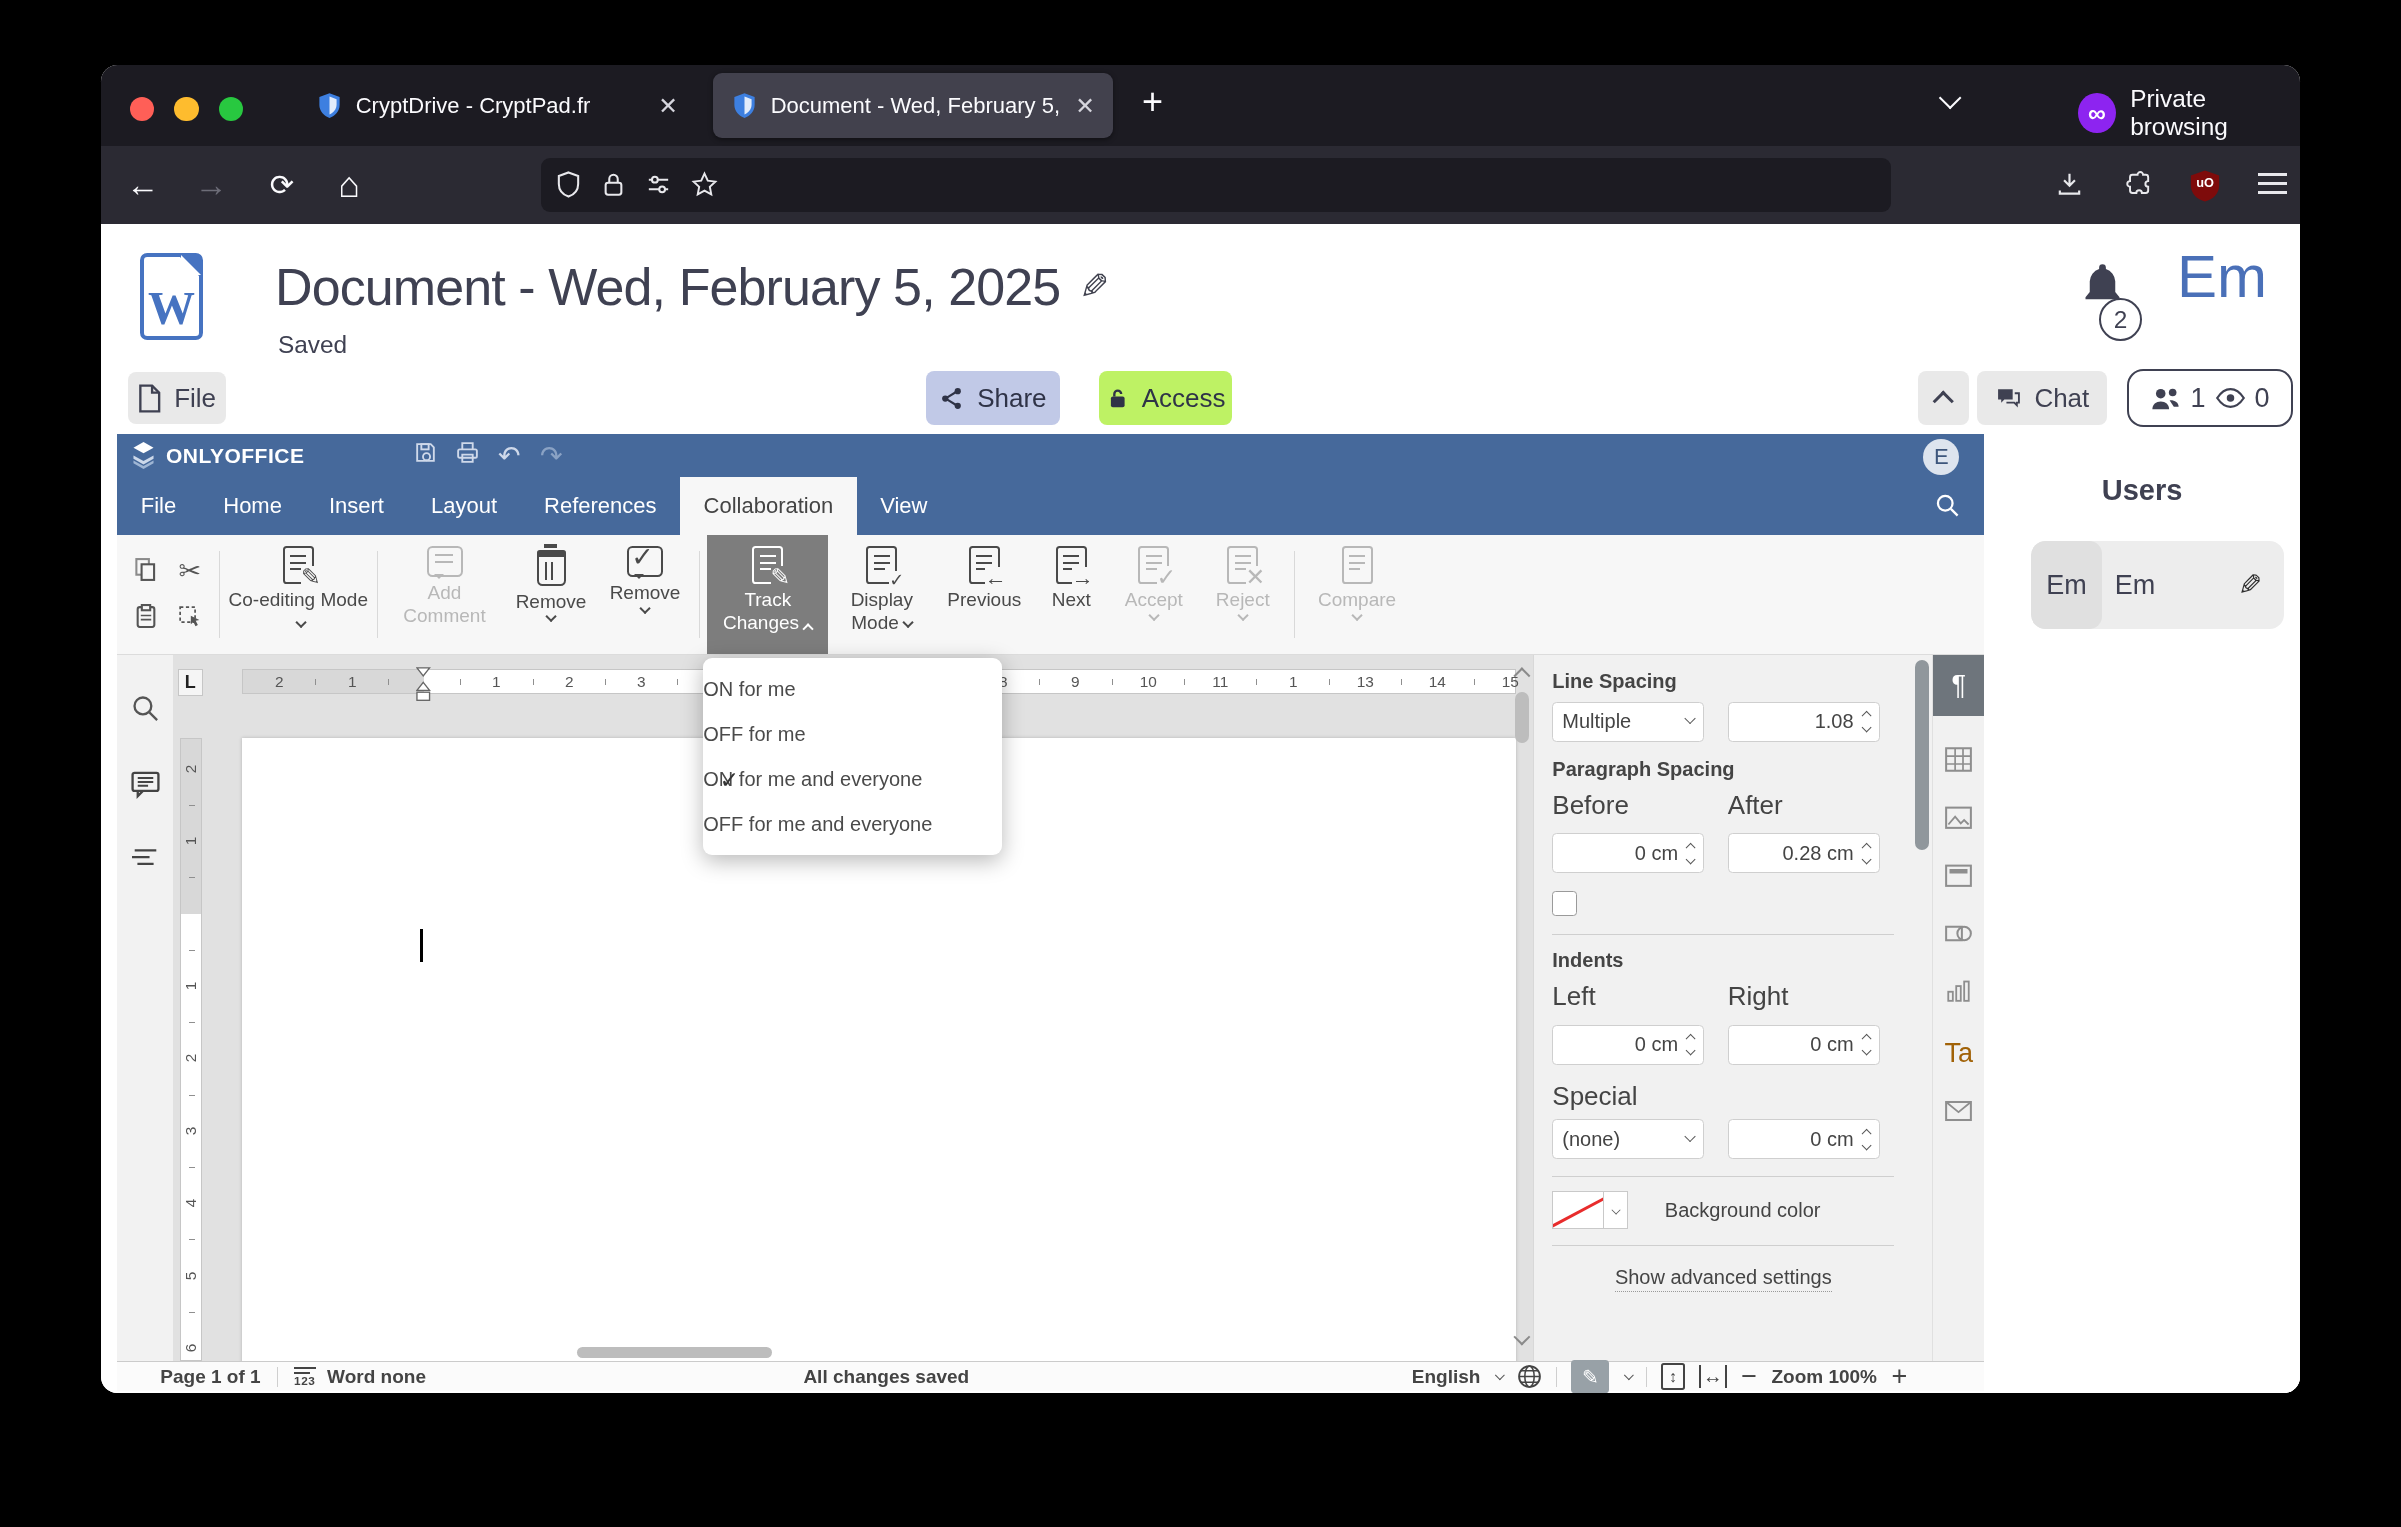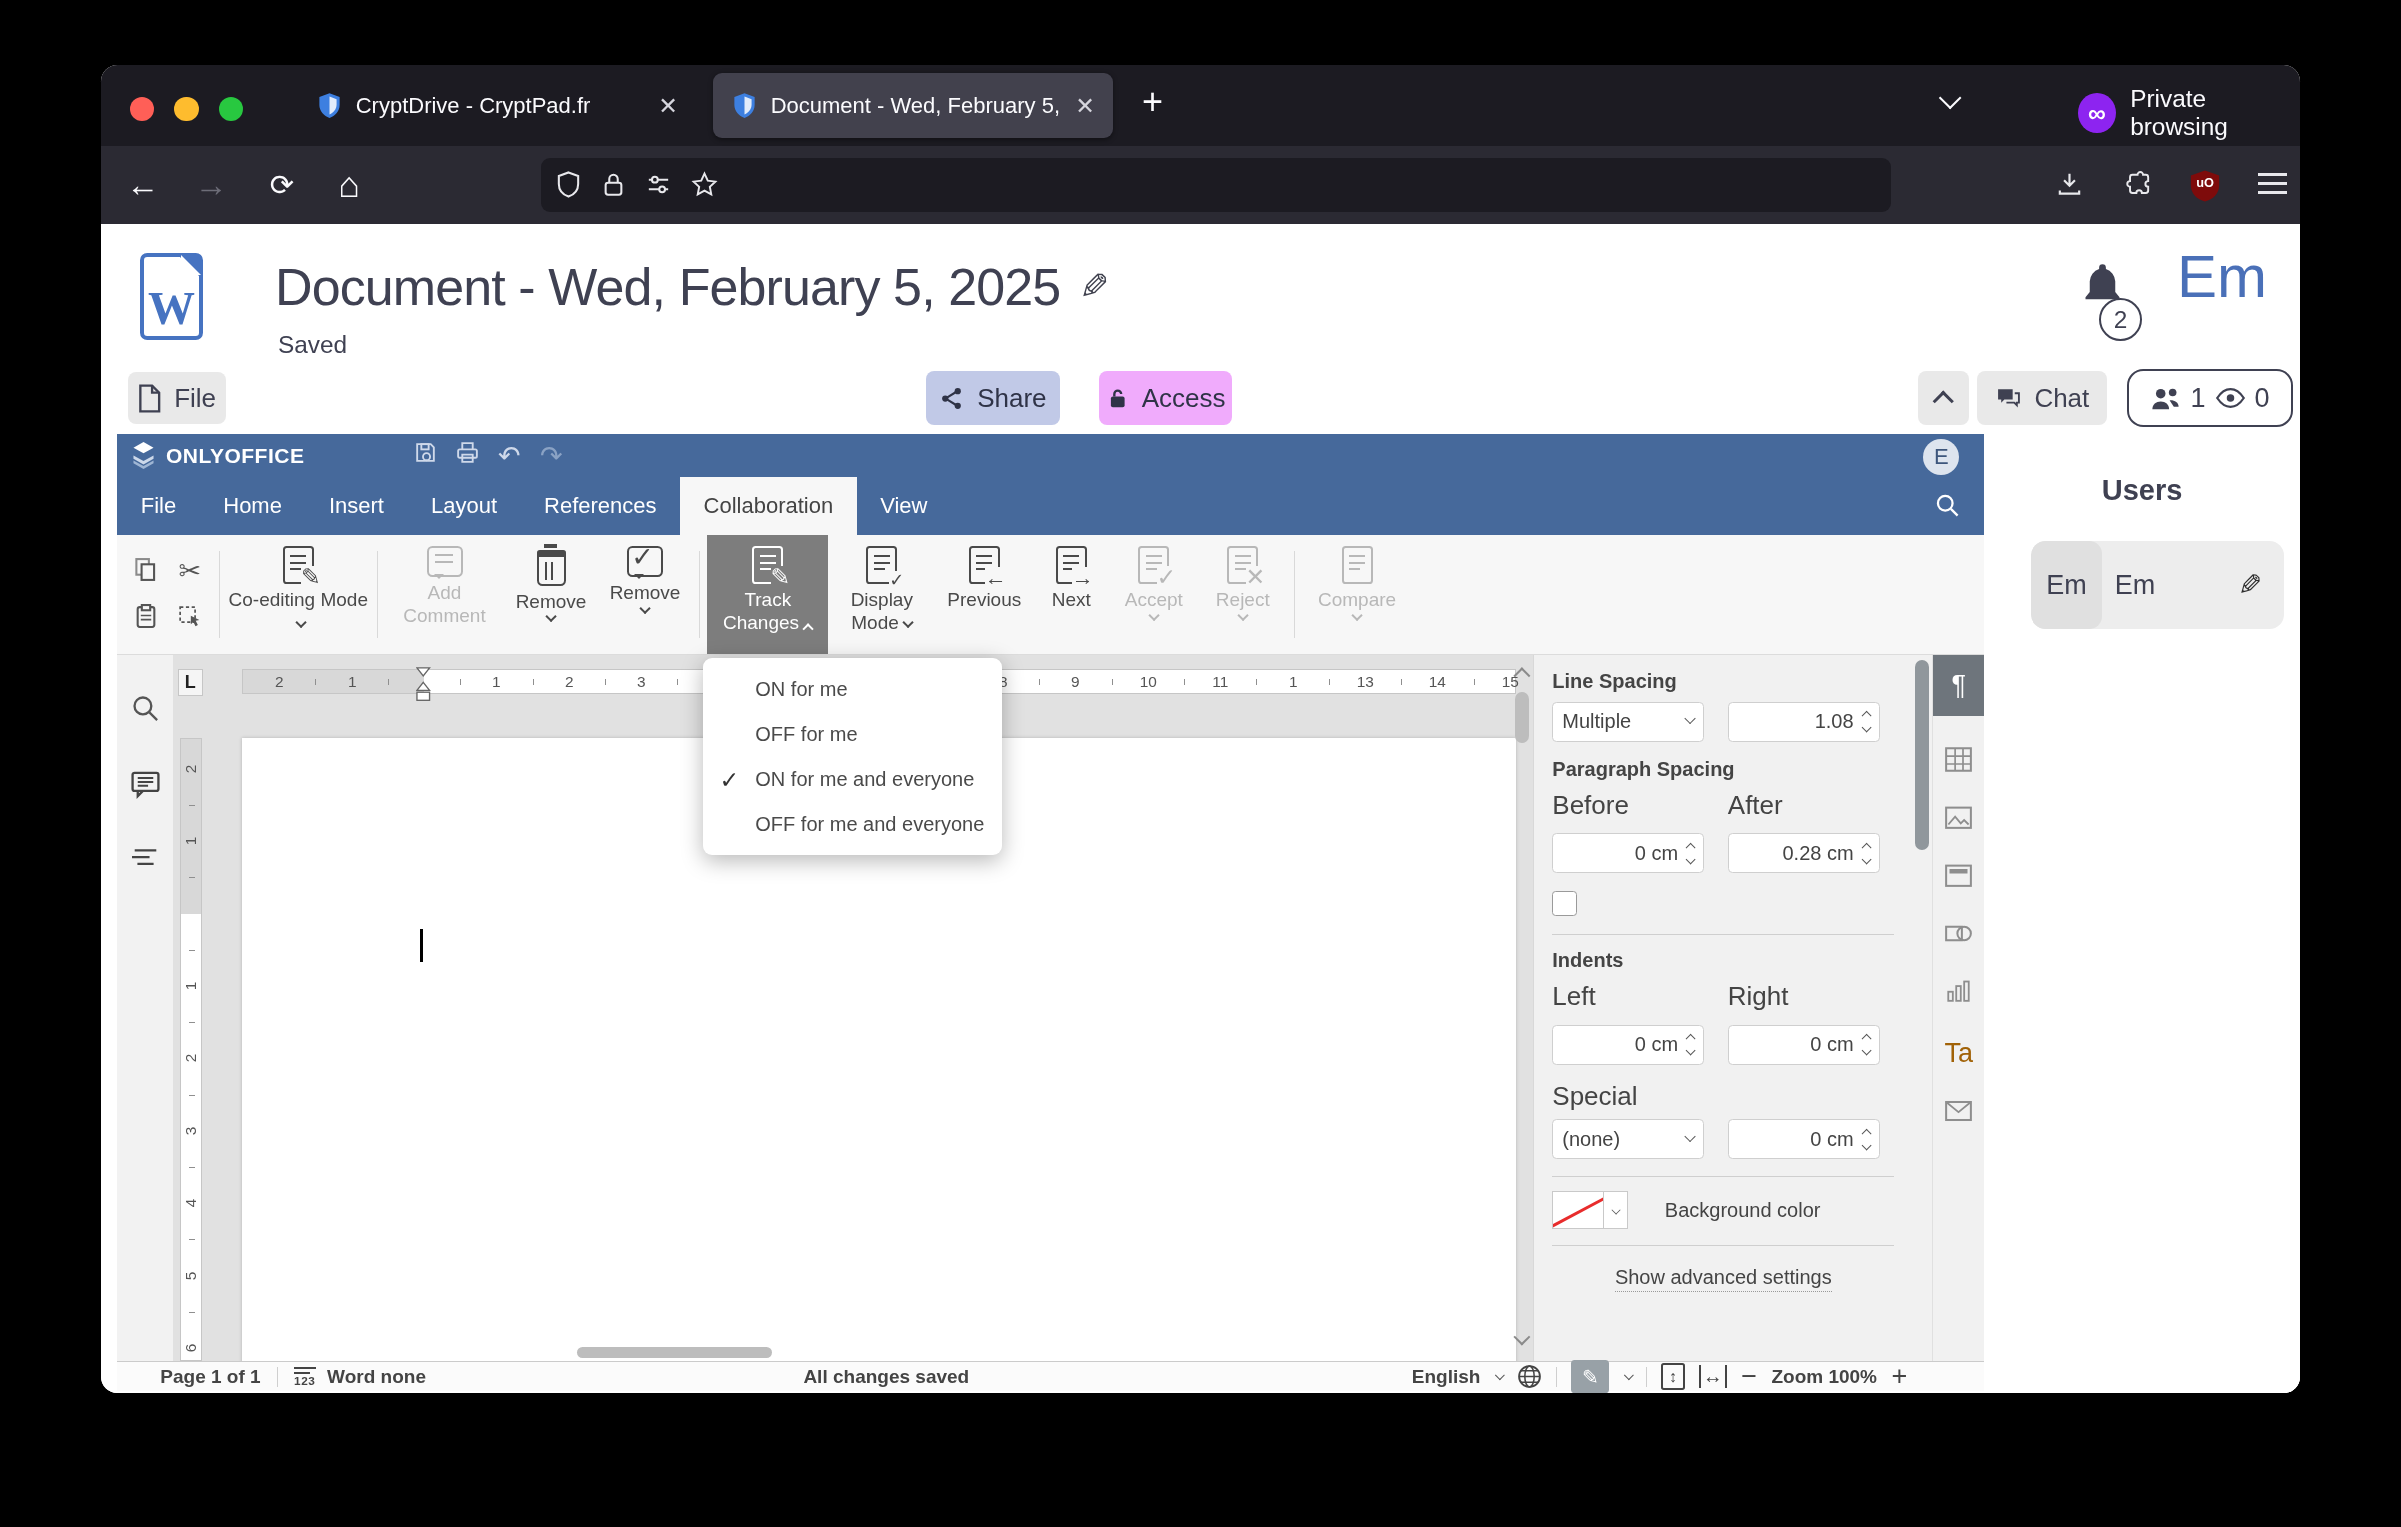--- a/index.html
+++ b/index.html
@@ -38,21 +38,21 @@
   .cp-title { position:absolute; left:174px; top:33px; font-size:52px; color:#3f4152; letter-spacing:-0.9px; display:flex; gap:20px; align-items:center; }
   .cp-title .pencil { font-size:36px; color:#40424f; transform:scaleX(-1); }
   .cp-saved { position:absolute; left:177px; top:107px; font-size:24.4px; color:#3f4152; }
   .bell { position:absolute; left:1976px; top:36px; }
   .bell .badge { position:absolute; left:22px; top:38px; width:43px; height:43px; border-radius:50%; background:#fff; border:2.7px solid #3f4152; color:#3f4152; font-size:24.4px; display:flex; align-items:center; justify-content:center; }
   .cp-avatar { position:absolute; left:2076px; top:18px; font-size:60px; color:#4a70b8; }
 
   .cp-btn { display:flex; align-items:center; gap:12.7px; background:#e9e9e9; border-radius:8.1px; font-size:26px; color:#3f4152; justify-content:center; }
   .btn-file { position:absolute; left:27px; top:148px; width:98px; height:52px; }
   .btn-share { position:absolute; left:825px; top:147px; width:134px; height:54px; background:#c1c9e7; color:#2f3347; }
-  .btn-access { position:absolute; left:998px; top:147px; width:133px; height:54px; background:#f0abfc; color:#2f3347; }
+  .btn-access { position:absolute; left:998px; top:147px; width:133px; height:54px; background:#bef264; color:#2f3347; }
   .btn-collapse { position:absolute; left:1817px; top:147px; width:51px; height:54px; }
   .btn-chat { position:absolute; left:1876px; top:147px; width:130px; height:54px; }
   .pres-pill { position:absolute; left:2026px; top:145px; width:166px; height:58px; border:2.7px solid #3f4152; border-radius:16.3px; display:flex; align-items:center; justify-content:center; gap:9px; font-size:27px; color:#3f4152; }
   .chev-up { width:14.5px; height:14.5px; border-left:3.6px solid #3f4152; border-top:3.6px solid #3f4152; transform:rotate(45deg) translate(1.8px,1.8px); }
 
   
   .editor { position:absolute; left:16.3px; top:210px; width:1867px; height:957px; display:flex; flex-direction:column; background:#f7f7f7; }
   .oo-head { height:43px; background:#46699b; display:flex; align-items:center; color:#fff; position:relative; flex:none; }
   .oo-logo { display:flex; align-items:center; gap:9px; margin-left:12.7px; }
   .oo-brand { font-size:21px; font-weight:bold; letter-spacing:0.5px; }
@@ -78,21 +78,21 @@
   .doc-ic .glyph { position:absolute; right:-9px; bottom:-7.2px; font-size:23.5px; background:#f7f7f7; line-height:1; }
   .tb-btn.pressed .doc-ic .glyph { background:#7d7d7d; }
   .bub-ic { width:36px; height:31px; border:2.7px solid currentColor; border-radius:5.4px; position:relative; background:linear-gradient(currentColor 0 0) 6.3px 6.3px/18px 2.3px no-repeat, linear-gradient(currentColor 0 0) 6.3px 12.7px/18px 2.3px no-repeat; }
   .bub-ic::after { content:""; position:absolute; left:5.4px; bottom:-9px; border:5.4px solid transparent; border-top-color:currentColor; }
   .bub-ic .glyph { position:absolute; font-size:27px; right:1.8px; top:0px; }
   .trash-ic { width:29px; height:36px; border:2.7px solid currentColor; border-top-width:7.2px; border-radius:2.7px 2.7px 5.4px 5.4px; position:relative; background:linear-gradient(currentColor 0 0) 6.3px 5.4px/2.3px 18px no-repeat, linear-gradient(currentColor 0 0) 12.7px 5.4px/2.3px 18px no-repeat; margin-top:3.6px; }
   .trash-ic::before { content:""; position:absolute; top:-12.7px; left:5.4px; width:12.7px; height:4.5px; background:currentColor; }
 
   
   .dropdown { position:absolute; left:586px; top:224px; width:299px; height:197px; background:#fff; border-radius:9px; box-shadow:0 5.4px 22px rgba(0,0,0,.28); z-index:30; padding:9px 0; }
-  .dd-item { height:45px; display:flex; align-items:center; font-size:20px; color:#4a4a4a; padding-left:52px; position:relative; }
+  .dd-item { height:45px; display:flex; align-items:center; font-size:20px; color:#4a4a4a; position:relative; }
   .dd-item .check { position:absolute; left:16.3px; font-size:23.5px; color:#333; }
 
   
   .oo-work { flex:1; display:flex; min-height:0; }
   .left-rail { width:56px; background:#f2f2f2; display:flex; flex-direction:column; align-items:center; gap:42px; padding-top:38px; color:#555; flex:none; }
   .doc-zone { flex:1; background:#e1e1e1; position:relative; overflow:hidden; }
   .canvas { position:absolute; left:69px; top:83px; width:1274px; height:633px; background:#fff; box-shadow:0 0 3.6px rgba(0,0,0,.2); }
   .caret { position:absolute; left:247px; top:274px; width:2.7px; height:33px; background:#000; }
   .h-ruler { position:absolute; left:69px; top:13.6px; width:1274px; height:25px; background:#fff; border:0.9px solid #c6c6c6; }
   .h-ruler .margin { position:absolute; left:0; top:0; bottom:0; width:181px; background:#d8d8d8; }

